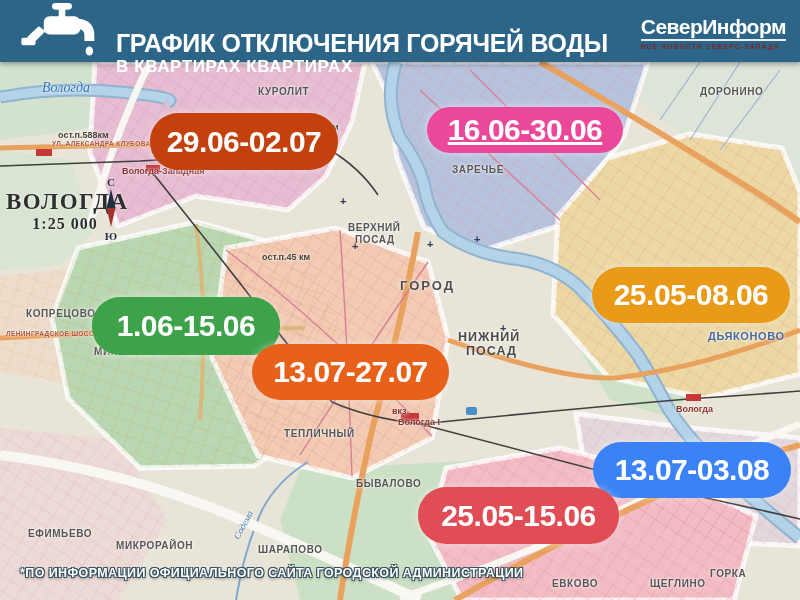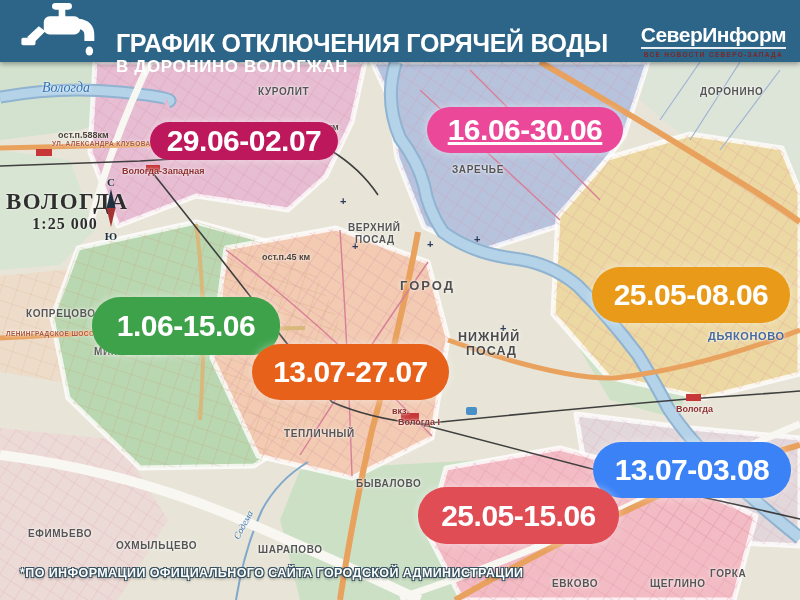--- a/index.html
+++ b/index.html
@@ -5,21 +5,21 @@
   html,body{margin:0;padding:0;background:#fff;}
   #stage{position:relative;width:800px;height:600px;overflow:hidden;
          font-family:"Liberation Sans",sans-serif;background:#e8e5d8;}
   
   .hdr{position:absolute;left:0;top:0;width:800px;height:62px;background:#2c6587;
        z-index:10;box-shadow:0 2px 5px rgba(0,0,0,.35);}
   .hdr .tap{position:absolute;left:14px;top:3px;width:96px;height:58px;}
   .hdr .titles{position:absolute;left:116px;top:5px;color:#fff;}
   .hdr .t1{font-size:25px;font-weight:bold;letter-spacing:-.3px;line-height:28px;white-space:nowrap;margin-top:24px;}
   .hdr .t2{font-size:17px;font-weight:bold;letter-spacing:.6px;line-height:20px;white-space:nowrap;}
-  .logo{position:absolute;right:14px;top:24px;text-align:center;}
+  .logo{position:absolute;right:14px;top:16px;text-align:left;}
   .logo .nm{font-size:21px;font-weight:bold;color:#fff;letter-spacing:-.5px;
             border-bottom:2px solid #e8edf2;padding-bottom:1px;line-height:22px;}
   .logo .tg{font-size:6.5px;font-weight:bold;color:#7a2828;letter-spacing:1.3px;margin-top:2px;}
   
   #map-svg{position:absolute;left:0;top:0;z-index:0;}
   
   .citybox{position:absolute;left:6px;top:190px;width:118px;text-align:center;z-index:2;
            font-family:"Liberation Serif",serif;color:#2e2e2e;
            text-shadow:0 0 3px rgba(255,255,255,.9);}
   .citybox .cn{font-size:23px;font-weight:bold;letter-spacing:1.5px;line-height:24px;}
@@ -178,21 +178,21 @@
         <rect x="46" y="6" width="8" height="11"></rect>
         <rect x="28" y="16" width="44" height="22" rx="7"></rect>
         <polygon points="30,34 16,48 8,41 22,28"></polygon>
         <rect x="1" y="42" width="17" height="9" rx="2"></rect>
         <path d="M70,19 Q89,21 89,39 L89,46 L77,46 L77,38 Q77,31 67,31 Z"></path>
         <ellipse cx="83" cy="58" rx="4.5" ry="5.5"></ellipse>
       </g>
     </svg>
     <div class="titles">
       <div class="t1">ГРАФИК ОТКЛЮЧЕНИЯ ГОРЯЧЕЙ ВОДЫ</div>
-      <div class="t2">В ДОРОНИНО ВОЛОГЖАН</div>
+      <div class="t2">В КВАРТИРАХ КВАРТИРАХ</div>
     </div>
     <div class="logo">
       <div class="nm">СеверИнформ</div>
       <div class="tg">ВСЕ НОВОСТИ СЕВЕРО-ЗАПАДА</div>
     </div>
   </div>
 
   <div class="citybox">
     <div class="cn">ВОЛОГДА</div>
     <div class="cs">1:25 000</div>
@@ -200,21 +200,21 @@
   <div class="compass" style="left:98px;top:176px;">
     <div>С</div>
     <svg width="26" height="40" viewBox="0 0 26 40">
       <polygon points="13,1 17.5,20 8.5,20" fill="#1e2f3f"></polygon>
       <polygon points="8.5,20 17.5,20 13,39" fill="#a33232"></polygon>
     </svg>
     <div>Ю</div>
   </div>
 
   <div id="badges-layer">
-      <div class="badge" style="left: 150px; top: 122px; width: 188px; height: 38px; background: #be185d;">29.06-02.07</div>
+      <div class="badge" style="left: 150px; top: 113px; width: 188px; height: 57px; background: #c2410c;">29.06-02.07</div>
       <div class="badge" style="left: 427px; top: 107px; width: 196px; height: 46px; background: #ec4899; text-decoration: underline;">16.06-30.06</div>
       <div class="badge" style="left: 592px; top: 267px; width: 198px; height: 56px; background: rgb(232, 154, 24);">25.05-08.06</div>
       <div class="badge" style="left: 92px; top: 297px; width: 188px; height: 58px; background: rgb(62, 162, 75);">1.06-15.06</div>
       <div class="badge" style="left: 252px; top: 344px; width: 197px; height: 56px; background: rgb(232, 97, 27);">13.07-27.07</div>
       <div class="badge" style="left: 593px; top: 442px; width: 198px; height: 56px; background: #3b82f6;">13.07-03.08</div>
       <div class="badge" style="left: 418px; top: 487px; width: 201px; height: 57px; background: rgb(225, 77, 85);">25.05-15.06</div>
     </div>
   <div id="labels-layer">
       <span class="maplabel river" style="left: 42px; top: 80px;">Вологда</span>
       <span class="maplabel dsm" style="left: 258px; top: 86px;">КУРОЛИТ</span>
@@ -237,19 +237,19 @@
       <span class="maplabel dsm" style="left: 284px; top: 428px; text-align: right;">ТЕПЛИЧНЫЙ</span>
       <span class="maplabel station" style="left: 392px; top: 406px;">вкз.</span>
       <span class="maplabel station" style="left: 398px; top: 417px;">Вологда I</span>
       <span class="maplabel station" style="left: 676px; top: 404px;">Вологда</span>
       <span class="maplabel dsm" style="left: 356px; top: 478px;">БЫВАЛОВО</span>
       <span class="maplabel dsm" style="left: 492px; top: 532px;">НОВЫЙ</span>
       <span class="maplabel dsm" style="left: 552px; top: 578px;">ЕВКОВО</span>
       <span class="maplabel dsm" style="left: 650px; top: 578px;">ЩЕГЛИНО</span>
       <span class="maplabel dsm" style="left: 710px; top: 568px;">ГОРКА</span>
       <span class="maplabel dsm" style="left: 28px; top: 528px;">ЕФИМЬЕВО</span>
-      <span class="maplabel dsm" style="left: 116px; top: 540px;">ОХМЫЛЬЦЕВО</span>
+      <span class="maplabel dsm" style="left: 116px; top: 540px;">МИКРОРАЙОН</span>
       <span class="maplabel dsm" style="left: 258px; top: 544px;">ШАРАПОВО</span>
       <span class="maplabel rsm" style="left: 228px; top: 520px; transform: rotate(-62deg);">Содема</span>
     </div>
 
   <div class="footnote">*ПО ИНФОРМАЦИИ ОФИЦИАЛЬНОГО САЙТА ГОРОДСКОЙ АДМИНИСТРАЦИИ</div>
 </div>
 
 </body></html>

